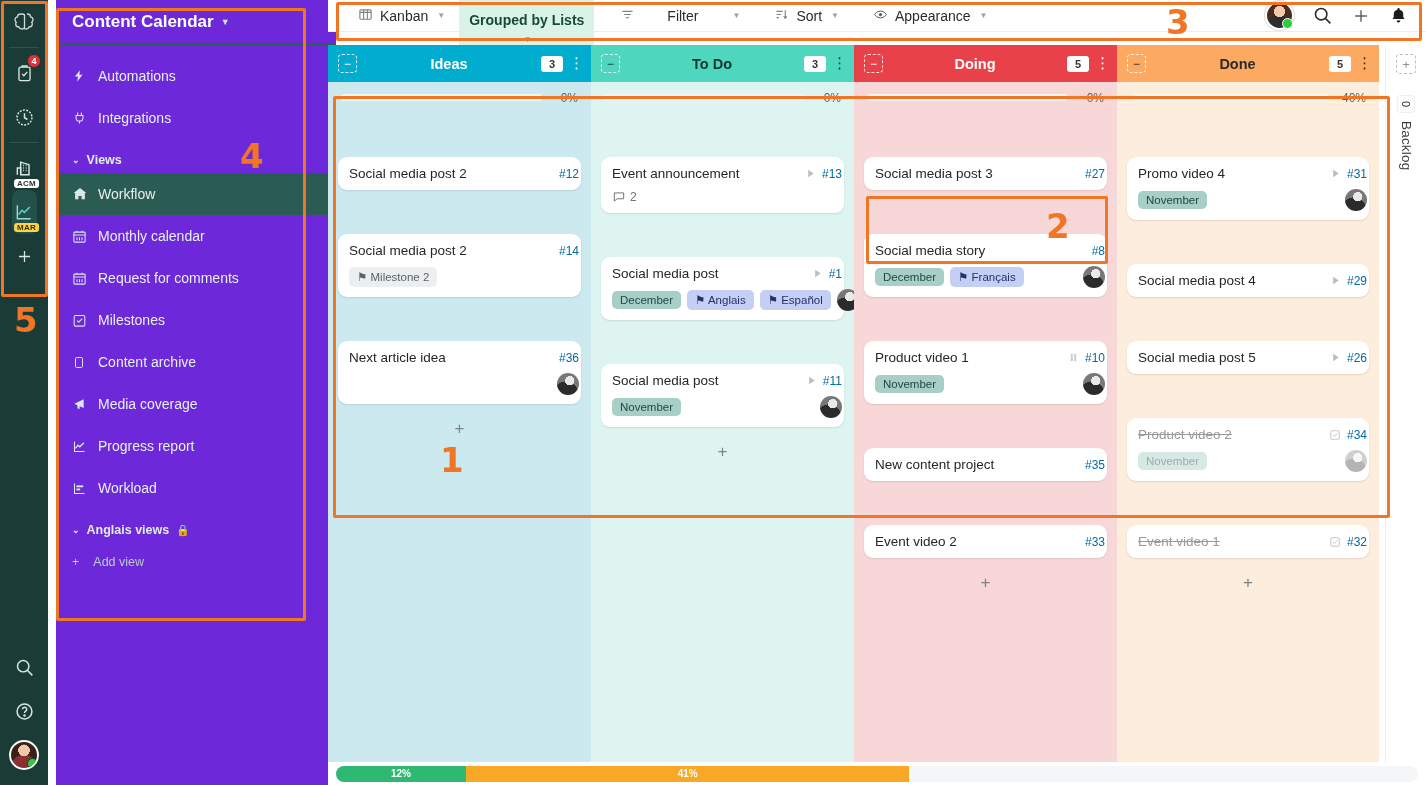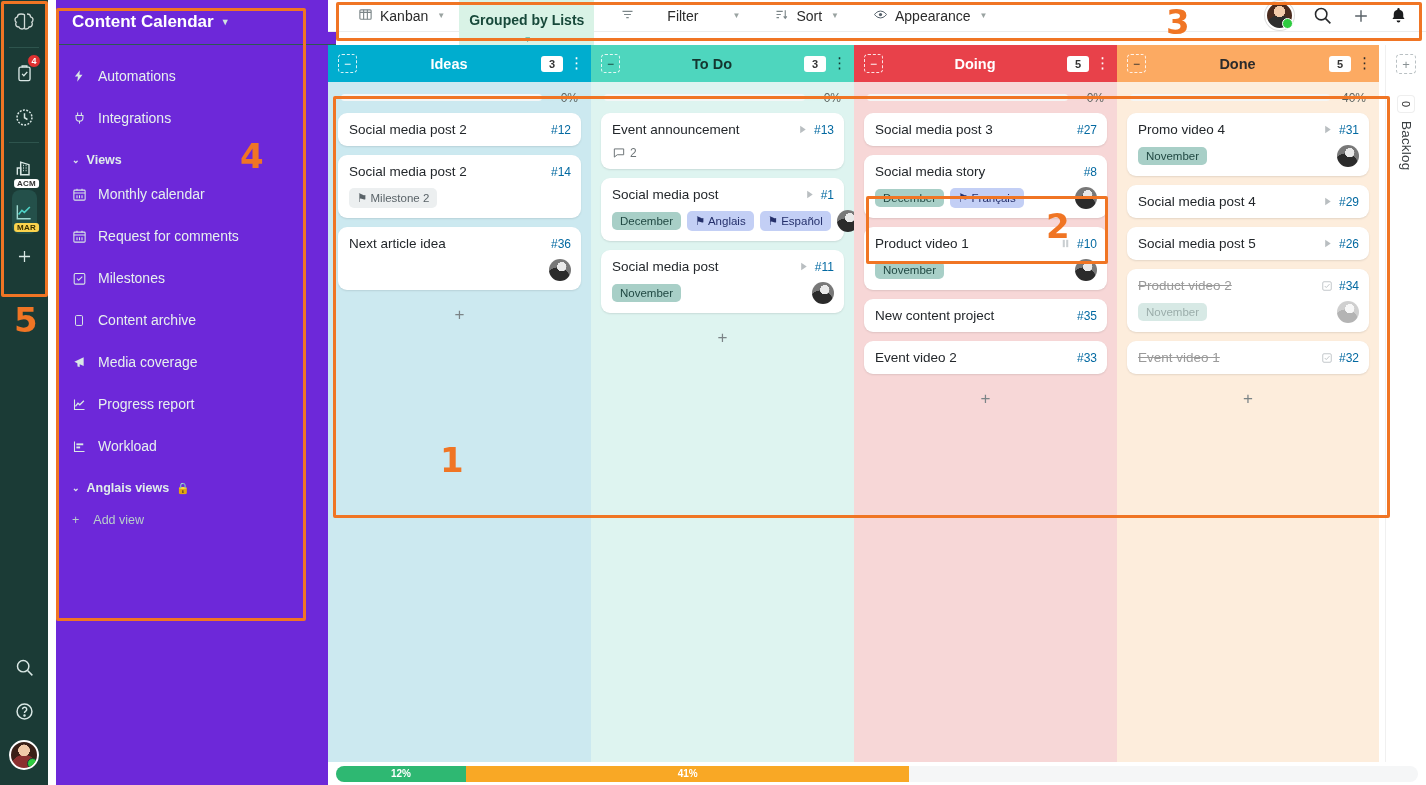--- a/index.html
+++ b/index.html
@@ -120,22 +120,22 @@
     font-size: 12px; line-height: 1; cursor: pointer;
   }
   .col-dots { cursor: pointer; font-size: 15px; letter-spacing: 0; line-height: .7; width:12px; text-align:center;}
   .col-body { flex: 1; padding: 0 10px; overflow: hidden; }
   .prog-row { display: flex; align-items: center; gap: 8px; height: 31px; padding: 0 3px; }
   .prog-track { flex: 1; height: 7px; border-radius: 4px; background: #f4f6f6; overflow: hidden; }
   .prog-fill { height: 100%; background: #2eb872; border-radius: 4px; }
   .prog-pct { font-size: 12px; color: #5c6360; min-width: 28px; text-align: right; }
 
   .card {
-    background: #fff; border-radius: 9px; padding: 9px 10px 9px 11px; margin-bottom: 9px;
-    box-shadow: 0 1px 2px rgba(0,0,0,.10); cursor: pointer; position: relative;
+    background: #fff; border-radius: 9px; padding: 9px 2px 9px 11px; margin-bottom: 9px;
+    box-shadow: 0 1px 2px rgba(0,0,0,.10); cursor: pointer; position: relative; margin-top: 44px;
   }
   .card-top { display: flex; align-items: center; }
   .card-title { font-size: 13.5px; color: #23272b; flex: 1; }
   .card-title.done-t { color: #9a9a9a; text-decoration: line-through; }
   .card-id { font-size: 12px; color: #0369a1; margin-left: 6px; }
   .card-meta { display: flex; align-items: center; gap: 6px; margin-top: 8px; min-height: 22px; }
   .tag { font-size: 11.5px; padding: 3px 8px; border-radius: 5px; white-space: nowrap; }
   .tag.month { background: #a8cfc7; color: #214943; }
   .tag.lang { background: #c3cff5; color: #25306b; }
   .tag.milestone { background: #eceff0; color: #5a6368; }
@@ -281,20 +281,28 @@
           </svg>
       </span>
       <span>Integrations</span>
     </div>
 
     <div class="sb-section">
       <span class="chev">⌄</span>
       <span>Views</span>
     </div>
 
+    <div class="sb-item active">
+      <span class="ic">
+        <svg class="si f" viewBox="0 0 24 24" style="width:16px;height:16px;">
+            <path d="M12 3L2.5 10.5h2.2V20h5v-5h4.6v5h5v-9.5h2.2z"></path>
+          </svg>
+      </span>
+      <span>Workflow</span>
+    </div>
     <div class="sb-item">
       <span class="ic">
         <svg class="si" viewBox="0 0 24 24" style="width:15px;height:15px;">
             <rect x="3" y="5" width="18" height="16" rx="1.5"></rect>
             <path d="M3 9.5h18M8 5V2.8M16 5V2.8M8 13v5M12 13v5M16 13v5"></path>
           </svg>
       </span>
       <span>Monthly calendar</span>
     </div>
     <div class="sb-item">

